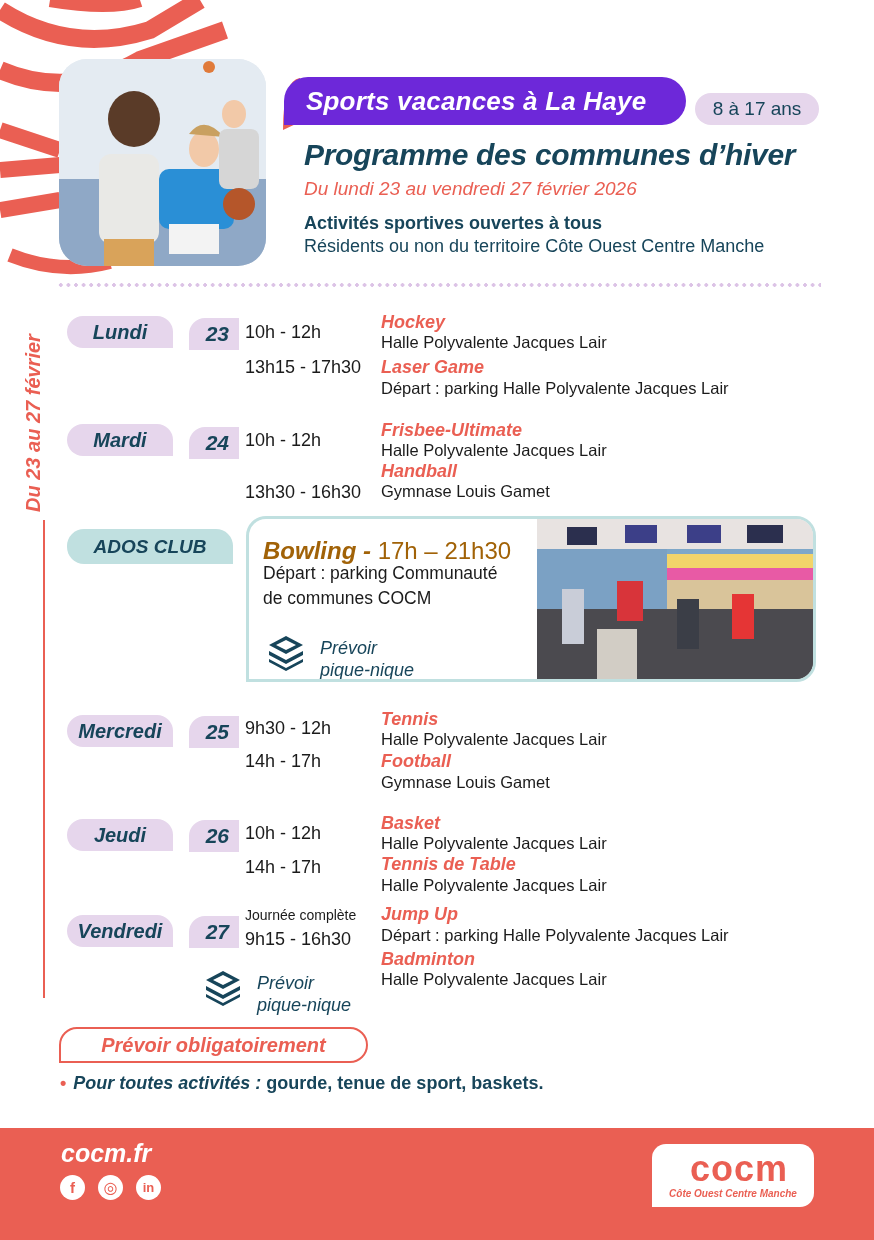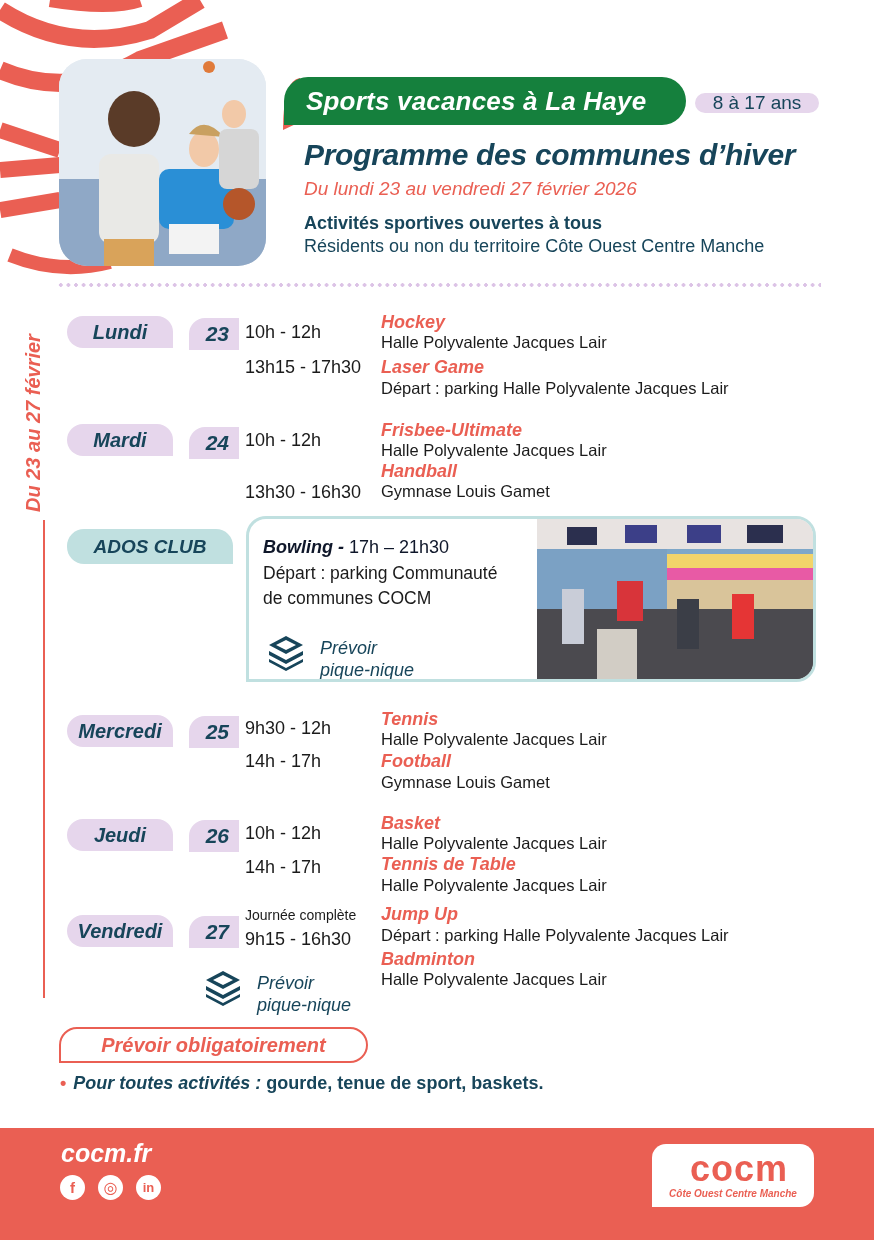--- a/index.html
+++ b/index.html
@@ -10,26 +10,26 @@
   .deco { position: absolute; left: 0; top: 0; width: 300px; height: 280px; }
 
   .hero-photo {
     position: absolute; left: 59px; top: 59px; width: 207px; height: 207px;
     border-radius: 28px 28px 28px 28px; overflow: hidden;
     background: linear-gradient(180deg, #e7edf3 0%, #d5dde6 45%, #8aa6c8 70%, #c9d4df 100%);
   }
 
   .title-pill {
     position: absolute; left: 284px; top: 77px; width: 402px; height: 48px;
-    background: #15803d; border-radius: 24px 24px 24px 0;
+    background: #6d28d9; border-radius: 24px 24px 24px 0;
     color: #fff; font-style: italic; font-weight: bold; font-size: 26px;
     display: flex; align-items: center; padding-left: 22px; letter-spacing: 0.2px;
   }
   .age-pill {
-    position: absolute; left: 695px; top: 93px; width: 124px; height: 20px;
+    position: absolute; left: 695px; top: 93px; width: 124px; height: 32px;
     background: #e6d6ec; border-radius: 16px;
     color: #17455a; font-size: 19px; display: flex; align-items: center; justify-content: center;
   }
   .main-title {
     position: absolute; left: 304px; top: 138px; font-size: 30px; font-weight: bold; font-style: italic;
     color: #17455a; letter-spacing: -0.3px;
   }
   .date-line {
     position: absolute; left: 304px; top: 178px; font-size: 19px; font-style: italic; color: #ea5f53;
   }
@@ -75,21 +75,21 @@
   .ados-pill {
     position: absolute; left: 67px; top: 529px; width: 166px; height: 35px;
     background: #c0e0e0; border-radius: 17px 17px 0 17px;
     color: #17455a; font-weight: bold; font-style: italic; font-size: 19px;
     display: flex; align-items: center; justify-content: center;
   }
   .ados-card {
     position: absolute; left: 246px; top: 516px; width: 570px; height: 166px;
     border: 3px solid #c0e0e0; border-radius: 20px 20px 20px 0; overflow: hidden; background: #fff;
   }
-  .ados-title { position: absolute; left: 14px; top: 18px; font-size: 18px; color: #0f172a; white-space: nowrap; }
+  .ados-title { position: absolute; left: 14px; top: 18px; font-size: 24px; color: #a16207; white-space: nowrap; }
   .ados-title b { font-style: italic; }
   .ados-line { position: absolute; left: 14px; font-size: 17.5px; color: #1b1b1b; white-space: nowrap; }
   .bowling-photo {
     position: absolute; right: 0; top: 0; width: 276px; height: 166px;
     background: linear-gradient(180deg, #e9e4e4 0%, #e5e1df 12%, #7ea7c8 18%, #85a9c9 35%, #6e6a6a 55%, #4a4646 80%, #5a5452 100%);
   }
 
   .picnic { position: absolute; display: flex; align-items: center; }
   .picnic-text { font-size: 18px; font-style: italic; color: #17455a; line-height: 22px; margin-left: 14px; margin-top: 15px; }
 

